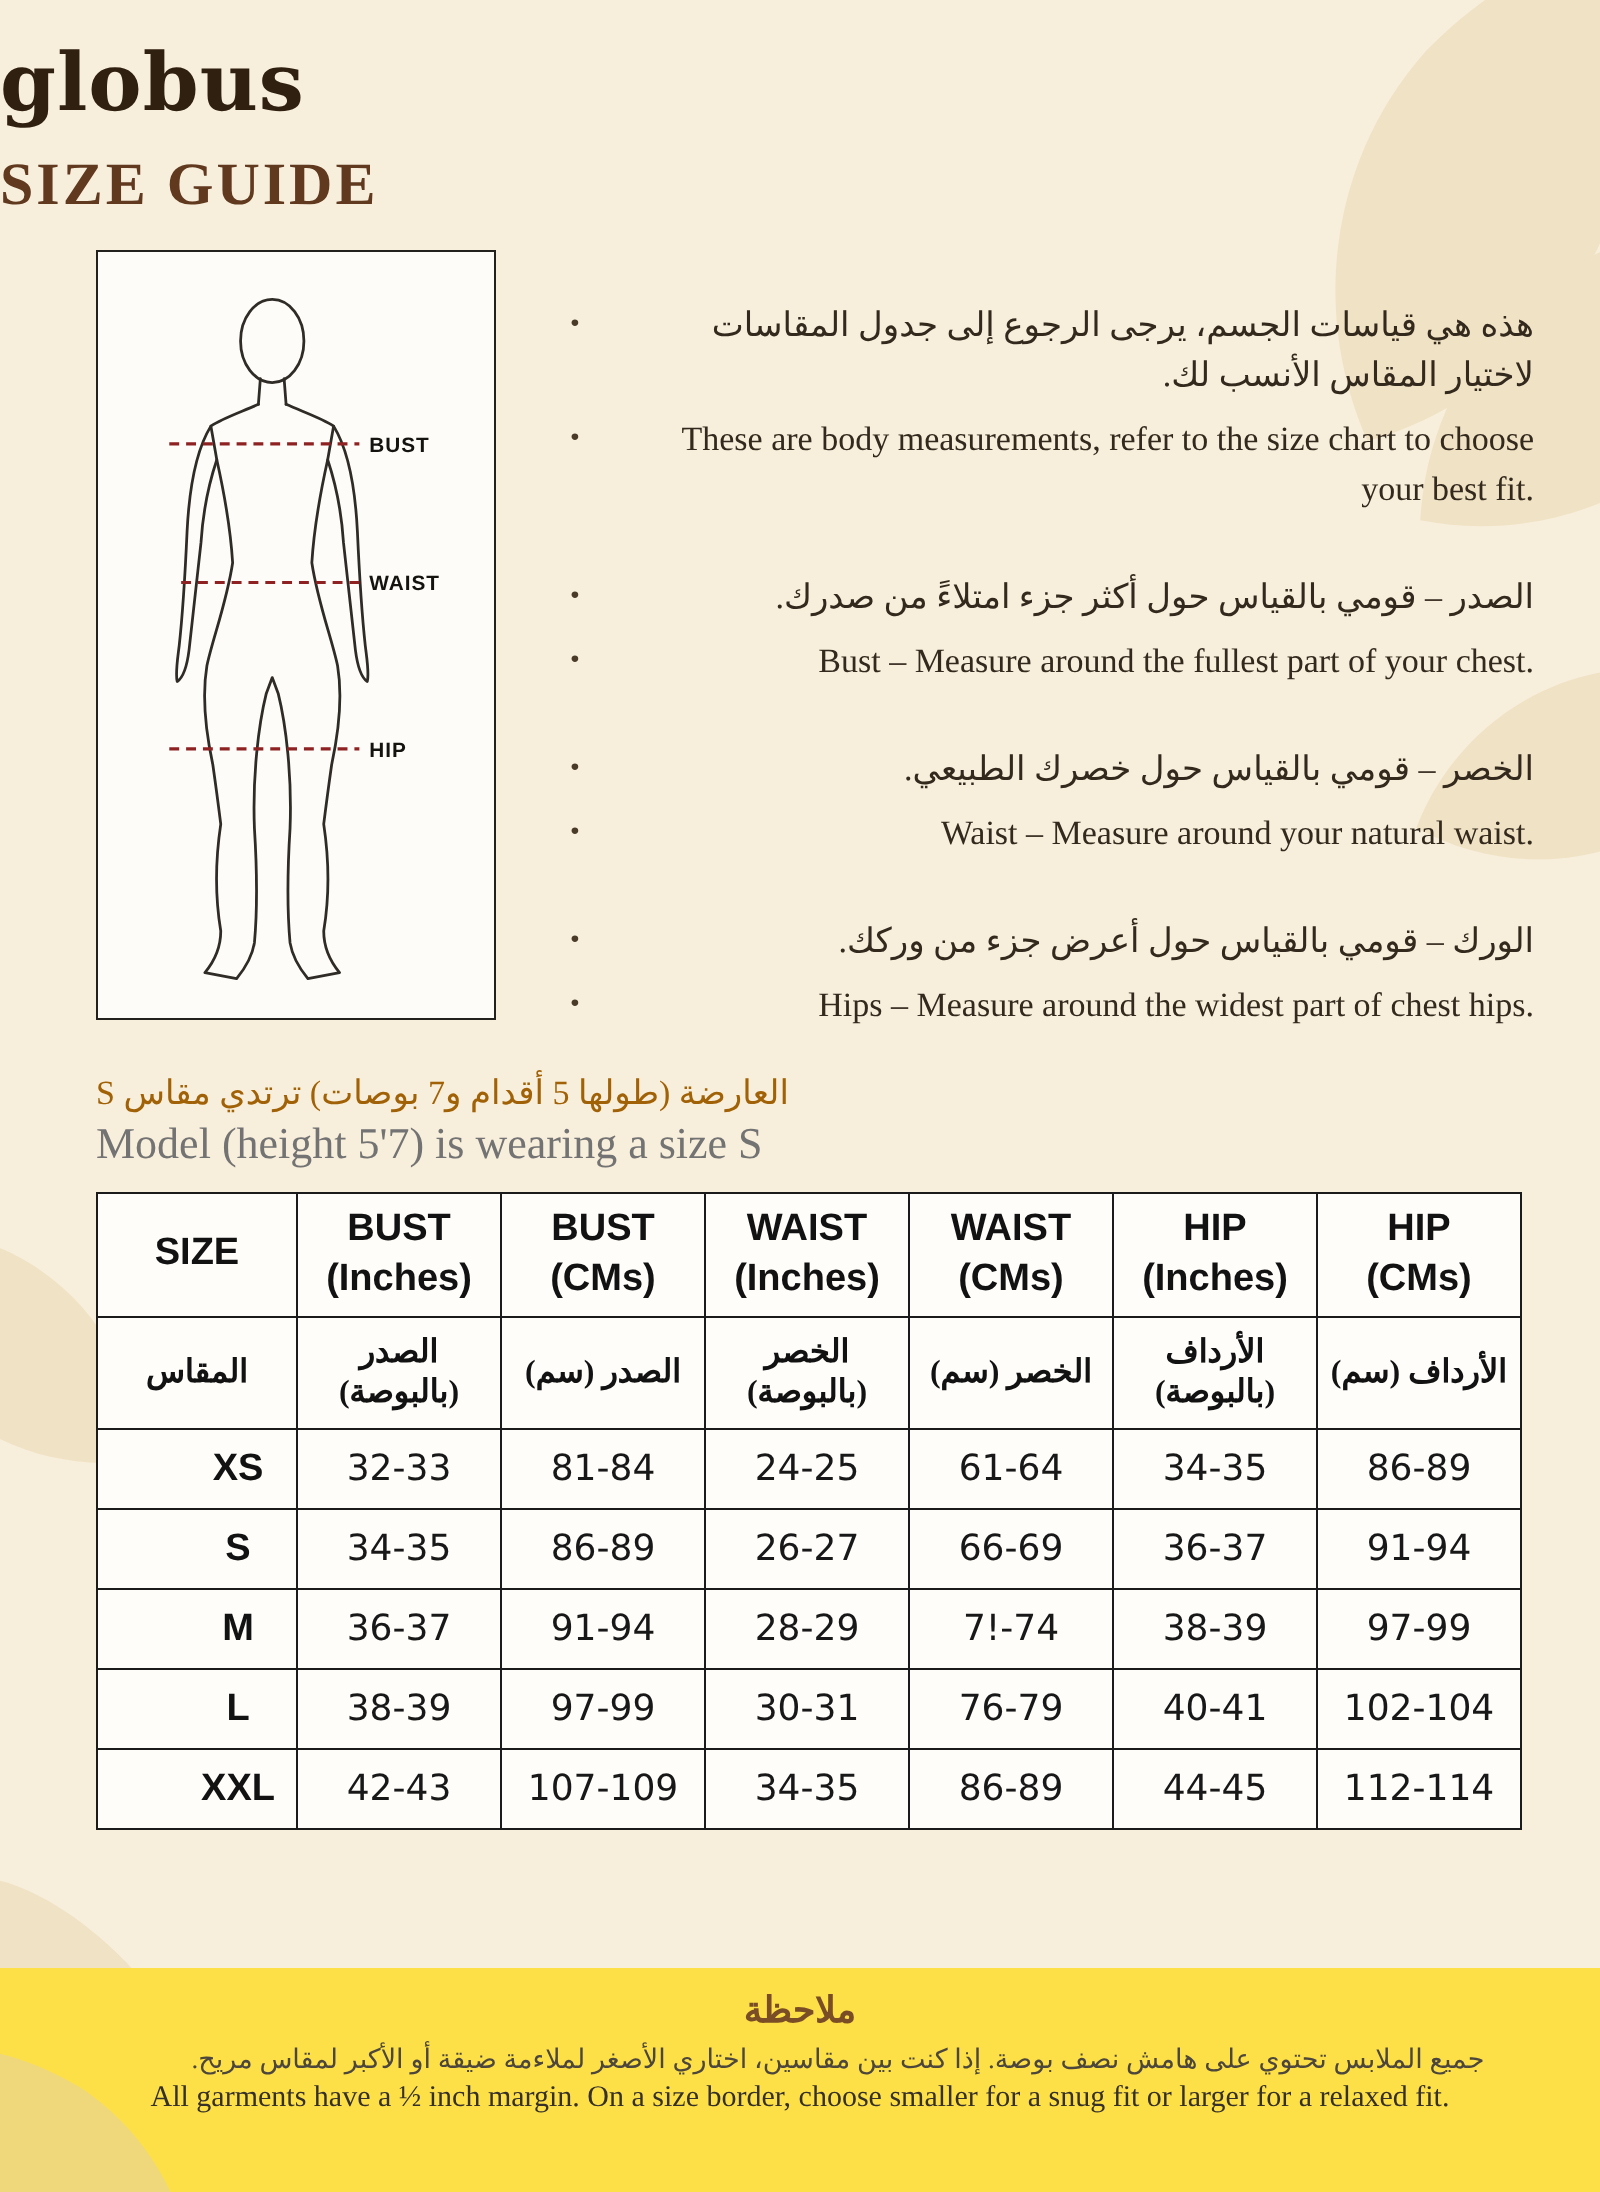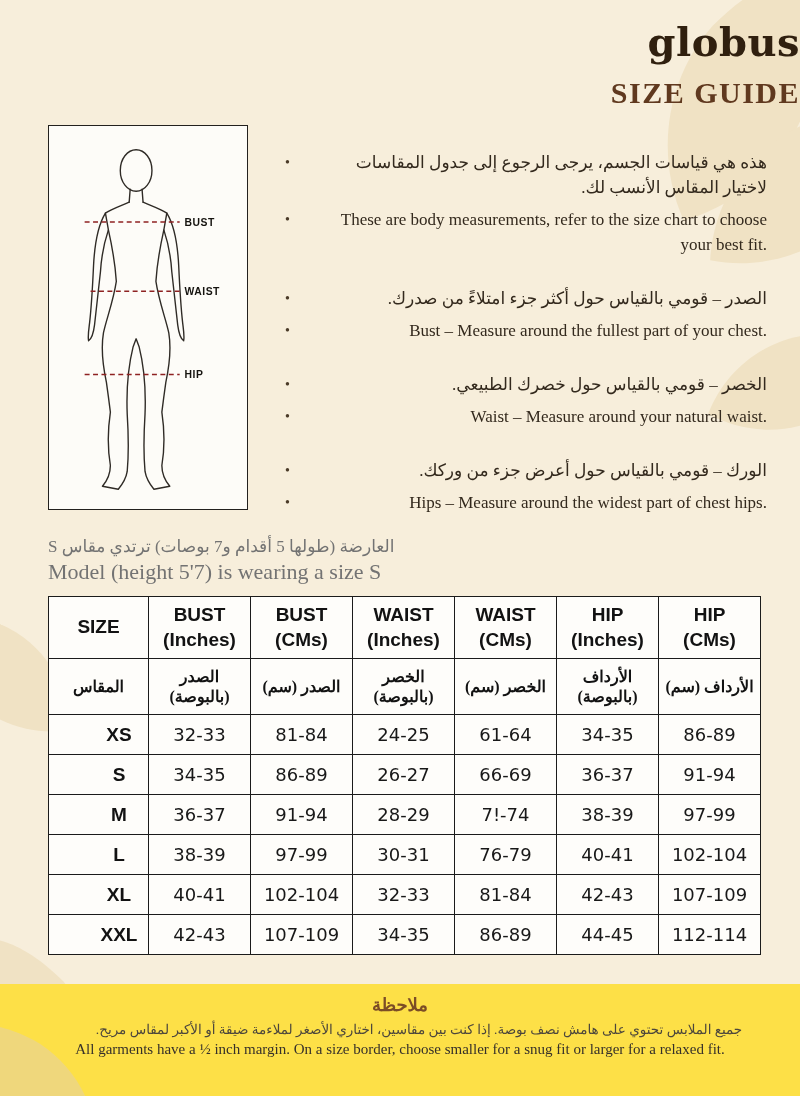--- a/index.html
+++ b/index.html
@@ -6,47 +6,47 @@
   .page {
     position:relative; width:800px; height:1096px; overflow:hidden;
     background:#f7eedb; font-family:"Liberation Serif", serif; color:#2e2a24;
     margin:0 auto;
   }
   .decor { position:absolute; z-index:0; pointer-events:none; }
   .decor path { fill:#f0e2c4; }
   .decor.dark path { fill:#e4d0a8; }
 
   .brand {
-    position:absolute; top:18px; left:0; width:100%; text-align:right; z-index:1;
+    position:absolute; top:18px; left:0; width:100%; text-align:left; z-index:1;
     font-family:"DejaVu Serif", serif; font-weight:bold; font-size:40px;
     color:#30200f; letter-spacing:0.5px;
   }
   .title {
-    position:absolute; top:76px; left:0; width:100%; text-align:right; z-index:1;
+    position:absolute; top:76px; left:0; width:100%; text-align:left; z-index:1;
     font-family:"Liberation Serif", serif; font-weight:bold; font-size:30px;
     letter-spacing:1.5px; color:#60391f;
   }
 
   .diagram {
     position:absolute; left:48px; top:125px; width:200px; height:385px; z-index:1;
     background:#fdfcf8; border:1.5px solid #23211e; box-sizing:border-box;
   }
   .diagram svg { width:100%; height:100%; display:block; }
   .figure-line { stroke:#2f2b26; stroke-width:1.4; fill:none; stroke-linecap:round; stroke-linejoin:round; }
   .measure { stroke:#8e2222; stroke-width:1.6; stroke-dasharray:5 3.5; fill:none; }
   .diagram text { font-family:"Liberation Sans", sans-serif; font-weight:bold; font-size:10.5px; fill:#15130f; letter-spacing:0.5px; }
 
   .instructions { position:absolute; left:285px; top:150px; width:482px; z-index:1; }
   .instr-group { margin-bottom:29px; }
   .instr-item { display:flex; align-items:flex-start; margin-bottom:7px; font-size:17px; line-height:25px; color:#33291d; }
   .instr-item .bullet { flex:0 0 16px; font-size:14px; line-height:25px; color:#4a3a28; }
   .instr-item .txt { flex:1; text-align:right;margin-left:28px; }
 
   .model-note { position:absolute; left:48px; top:534px; z-index:1; }
-  .model-note .ar { font-size:17px; line-height:26px; color:#737373; text-align:left; }
+  .model-note .ar { font-size:17px; line-height:26px; color:#a16207; text-align:left; }
   .model-note .en { font-size:22px; line-height:24px; color:#737373; }
 
   .size-table {
     position:absolute; left:48px; top:596px; width:712px; z-index:1;
     border-collapse:collapse; table-layout:fixed; background:#0369a1;
   }
   .size-table th, .size-table td {
     border:1.5px solid #1b1b1b; text-align:center; vertical-align:middle; padding:0;
     background:#fefdfa;
   }
@@ -258,29 +258,20 @@
         <tr class="data-row">
           <th>L</th>
           <td>38-39</td>
           <td>97-99</td>
           <td>30-31</td>
           <td>76-79</td>
           <td>40-41</td>
           <td>102-104</td>
         </tr>
         <tr class="data-row">
-          <th>XL</th>
-          <td>40-41</td>
-          <td>102-104</td>
-          <td>32-33</td>
-          <td>81-84</td>
-          <td>42-43</td>
-          <td>107-109</td>
-        </tr>
-        <tr class="data-row">
           <th>XXL</th>
           <td>42-43</td>
           <td>107-109</td>
           <td>34-35</td>
           <td>86-89</td>
           <td>44-45</td>
           <td>112-114</td>
         </tr>
       </tbody>
   </table>

